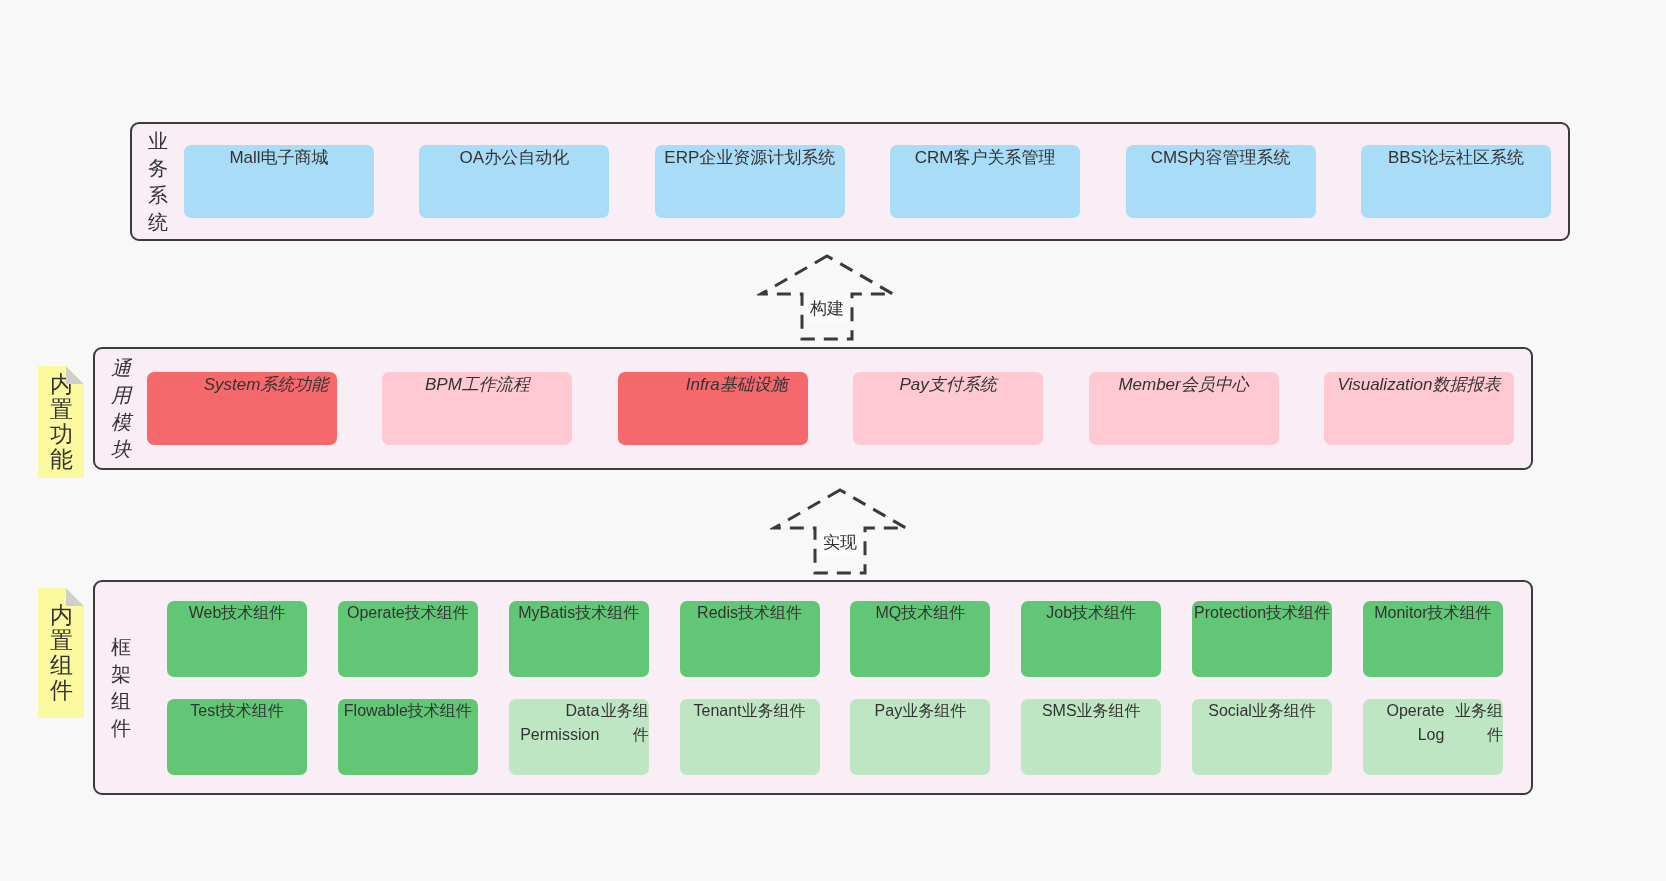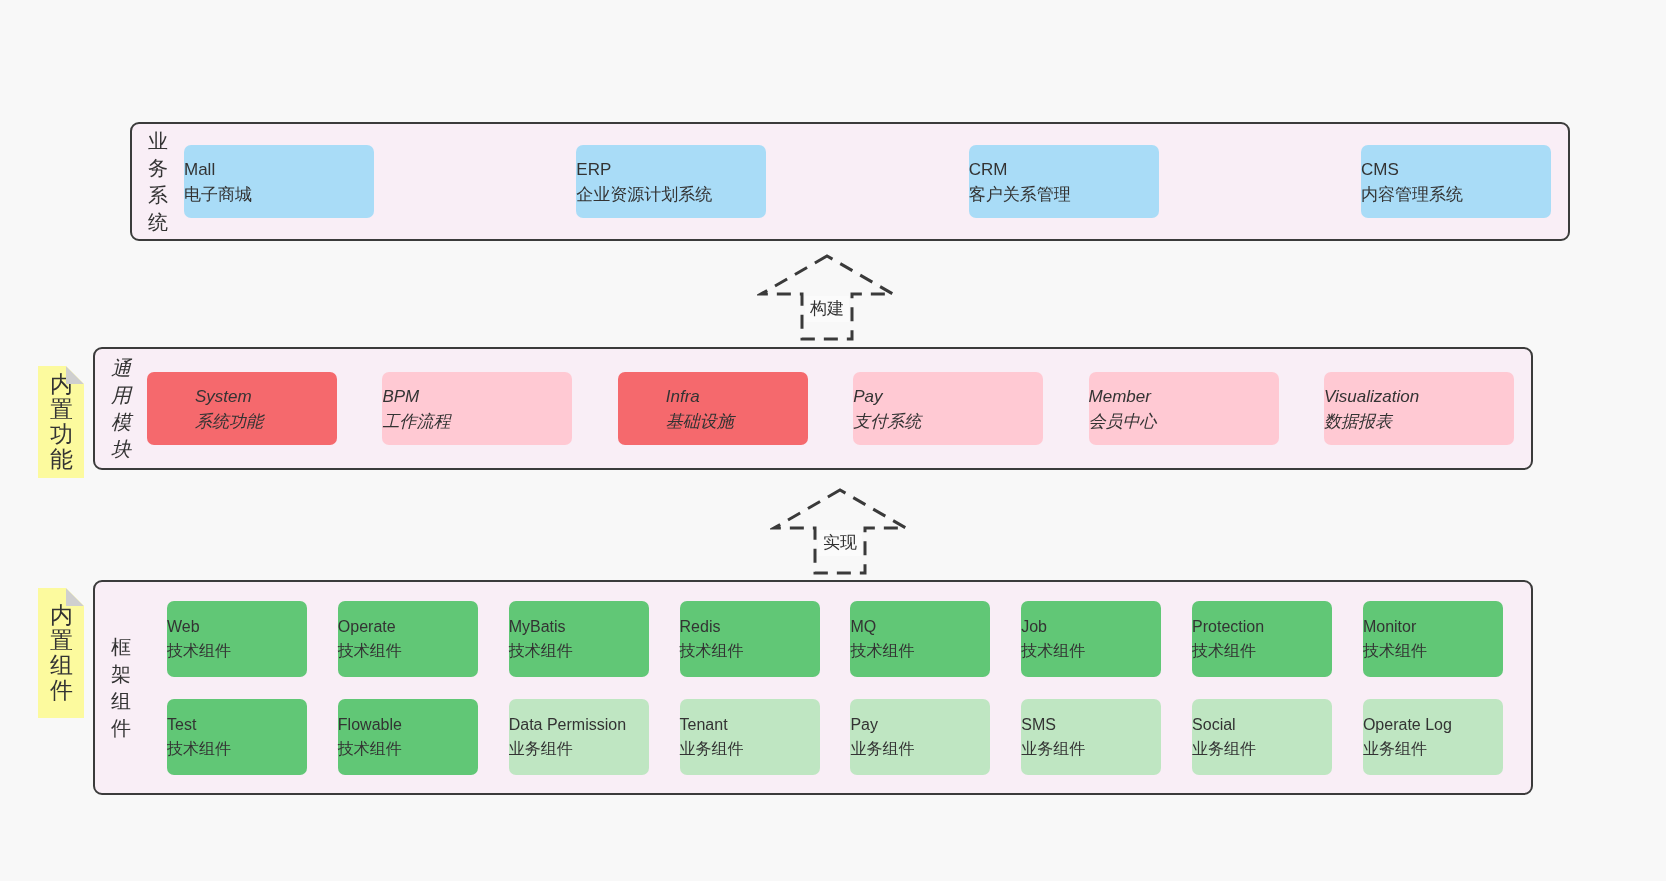--- a/index.html
+++ b/index.html
@@ -59,23 +59,23 @@
     justify-content: center;
     gap: 22px;
     padding-right: 28px;
   }
   .rows .boxes { flex: 0 0 auto; padding-left: 20px; }
 
   .box {
     box-sizing: border-box;
     border-radius: 7px;
     display: flex;
-    flex-direction: column;
+    flex-direction: row;
     justify-content: center;
-    text-align: left;
+    text-align: right;
     color: var(--c-text);
   }
   .cols6 .box { width: 190px; height: 73px; }
   .cols8 .box { width: 140px; height: 76px; }
   .box-title, .box-sub { font-size: 17px; line-height: 25px; }
   .cols8 .box-title, .cols8 .box-sub { font-size: 16px; line-height: 24px; }
 
   .blue       { background: var(--c-blue); }
   .red        { background: var(--c-red); padding-left: 48px; }
   .pink       { background: var(--c-pink); }
@@ -143,30 +143,38 @@
   <section class="panel" id="sec-business">
     <div class="vlabel">
       <div class="vtext">业务系统</div>
     </div>
     <div class="boxes cols6">
         <div class="box blue">
           <div class="box-title">Mall</div>
           <div class="box-sub">电子商城</div>
         </div>
         <div class="box blue">
+          <div class="box-title">OA</div>
+          <div class="box-sub">办公自动化</div>
+        </div>
+        <div class="box blue">
           <div class="box-title">ERP</div>
           <div class="box-sub">企业资源计划系统</div>
         </div>
         <div class="box blue">
           <div class="box-title">CRM</div>
           <div class="box-sub">客户关系管理</div>
         </div>
         <div class="box blue">
           <div class="box-title">CMS</div>
           <div class="box-sub">内容管理系统</div>
+        </div>
+        <div class="box blue">
+          <div class="box-title">BBS</div>
+          <div class="box-sub">论坛社区系统</div>
         </div>
       </div>
   </section>
 
   <div class="arrow" id="arrow-build">
     <svg viewBox="0 0 140 90">
       <path d="M70 4 L4 42 H45 V87 H95 V42 H136 Z"></path>
     </svg>
     <span class="arrow-label">构建</span>
   </div>

